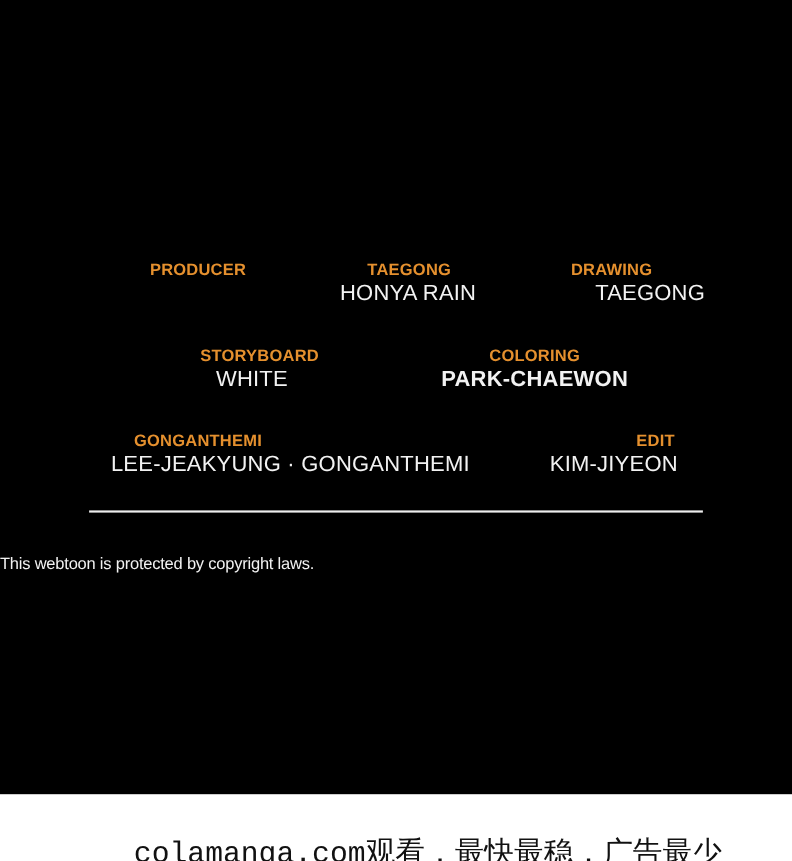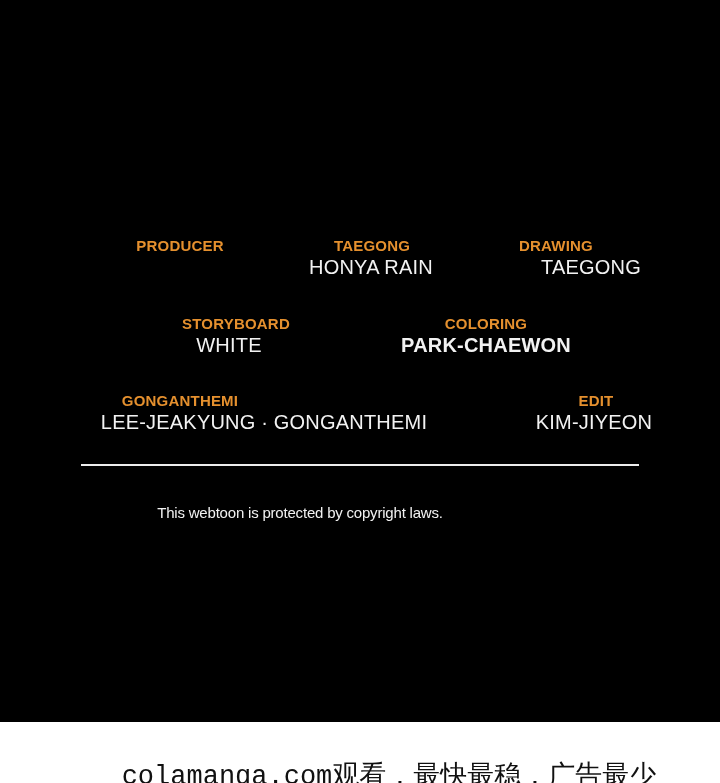--- a/index.html
+++ b/index.html
@@ -54,21 +54,20 @@
   .divider {
     position: absolute;
     left: 81px; top: 464px;
     width: 558px; height: 2px;
     background: var(--divider);
   }
   .copyright {
     position: absolute;
     left: 0; top: 503px;
     width: 600px;
-    text-align: center;
     color: var(--text_white);
     font-size: 15px;
     line-height: 19px;
     letter-spacing: -0.2px;
   }
   .footer {
     position: absolute;
     left: 0; bottom: 0;
     width: 720px; height: 61px;
     background: var(--footer_bg);
@@ -101,21 +100,21 @@
   <div class="role" style="left:236px; top:315px;">STORYBOARD</div>
   <div class="cname" style="left:229px; top:334px;">WHITE</div>
 
   <div class="role" style="left:486px; top:315px;">COLORING</div>
   <div class="cname" style="left:486px; top:334px;font-weight:bold;">PARK-CHAEWON</div>
 
   <div class="role" style="left:180px; top:392px;">GONGANTHEMI</div>
   <div class="cname" style="left:264px; top:411px;">LEE-JEAKYUNG · GONGANTHEMI</div>
 
   <div class="role" style="left:559px; top:392px;margin-left:37px;">EDIT</div>
-  <div class="cname" style="left:558px; top:411px;margin-left:36px;">KIM-JIYEON</div>
+  <div class="cname" style="left:558px; top:411px;">KIM-JIYEON</div>
 
   <div class="divider"></div>
 
   <div class="copyright">
     <div>This webtoon is protected by copyright laws.</div>
   </div>
 
   <div class="footer">
     <div class="footer-text">colamanga.com观看，最快最稳，广告最少</div>
   </div>

